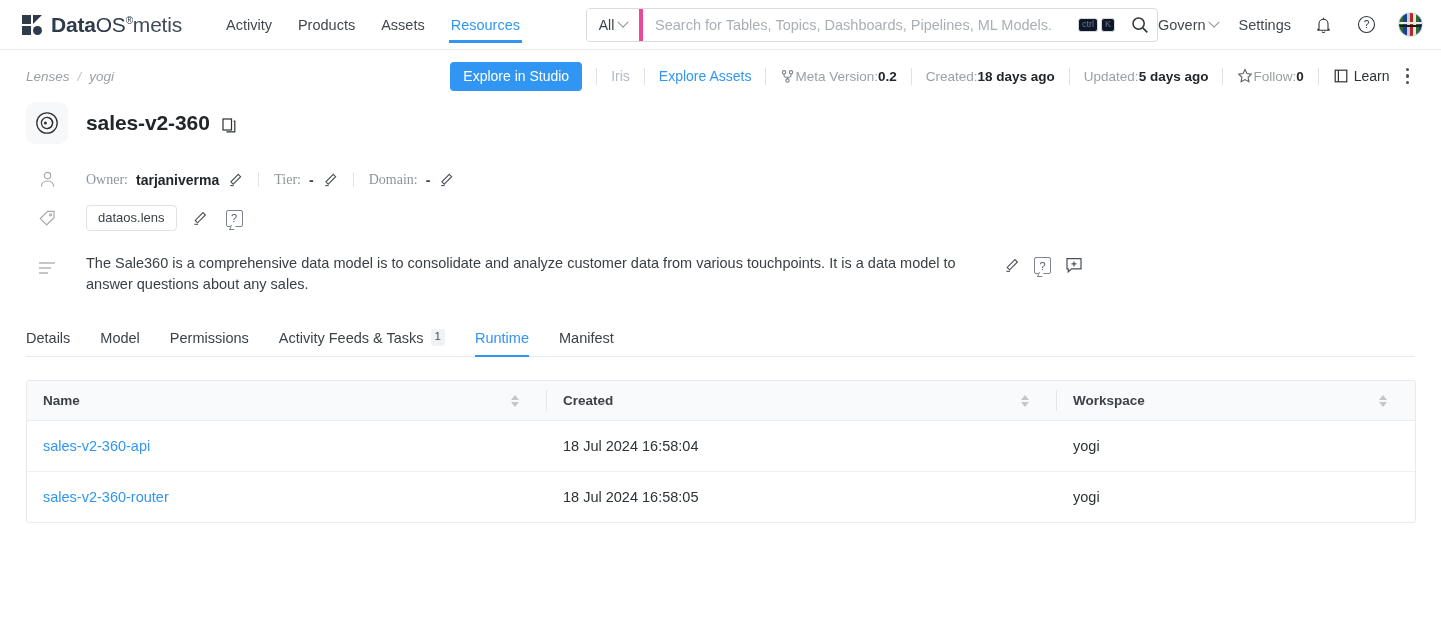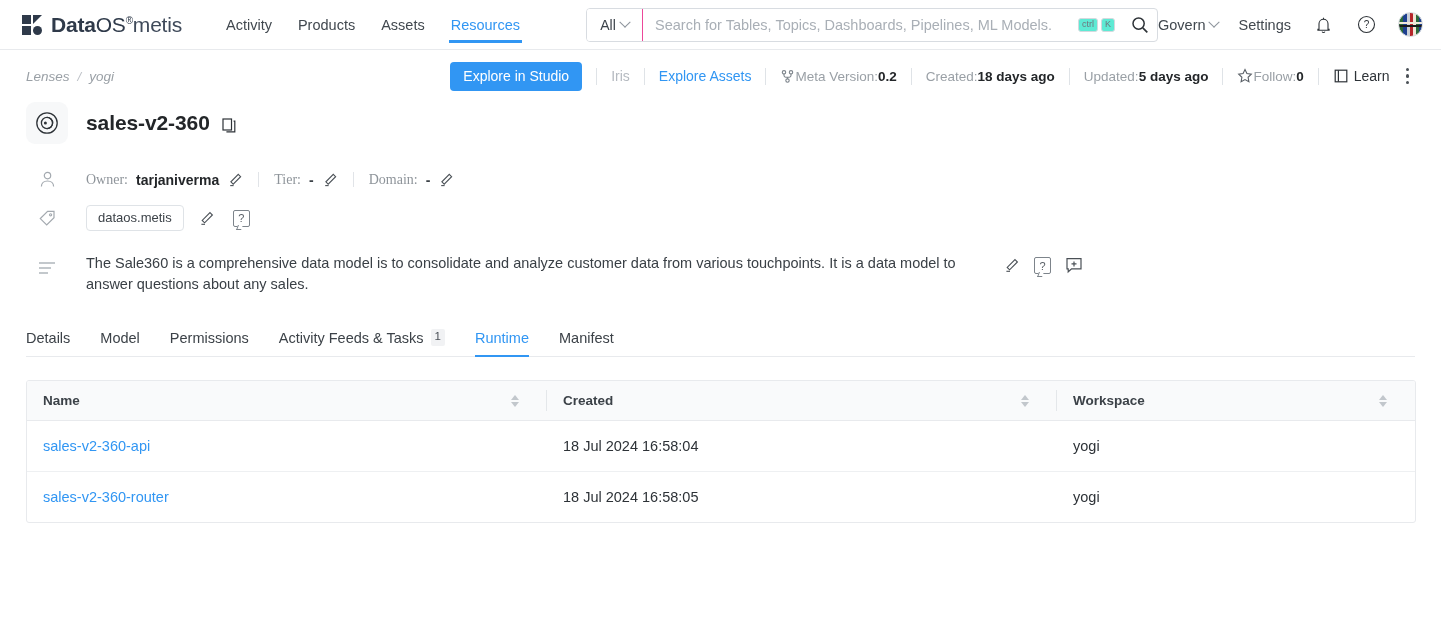--- a/index.html
+++ b/index.html
@@ -68,21 +68,21 @@
     height: 34px;
     border: 1px solid #d8dce1;
     border-radius: 4px;
     overflow: hidden;
     width: 592px;
     background: #fff;
   }
   .search-scope {
     width: 56px; height: 100%;
     display: flex; align-items: center; justify-content: center; gap: 5px;
-    border-right: 1px solid #ec4899;
+    border-right: 4px solid #ec4899;
     font-size: 14px; color: #3c434a;
     background: #fff;
     cursor: pointer;
     flex: 0 0 56px;
   }
   .chev { width: 8px; height: 8px; border-right: 1.4px solid #8d949c; border-bottom: 1.4px solid #8d949c; transform: rotate(45deg) translate(-2px,-2px); }
   .search-input {
     flex: 1 1 auto; height: 100%;
     border: 0; outline: none;
     padding: 0 12px;
@@ -90,21 +90,21 @@
     font-family: "Liberation Sans", sans-serif;
     color: #333;
     background: transparent;
   }
   .search-input::placeholder { color: #a9afb6; }
   .kbd-group { display: flex; align-items: center; gap: 3px; padding-right: 8px; }
   .kbd {
     border: 1px solid #d5d9de; border-radius: 3px;
     font-size: 9px; color: #6f767e;
     padding: 1px 3px 2px; line-height: 1;
-    background: #5eead4; min-width: 14px; text-align: center;
+    background: #0f172a; min-width: 14px; text-align: center;
     font-family: "Liberation Sans", sans-serif;
   }
   .search-btn {
     width: 34px; height: 100%; display:flex; align-items:center; justify-content:center;
     background: transparent; border: 0; cursor: pointer; padding:0;
   }
 
   .nav-right { margin-left: auto; display: flex; align-items: center; gap: 21px; }
   .nav-right-item { font-size: 14.5px; color: #41484f; cursor: pointer; display:flex; align-items:center; gap:4px; white-space: nowrap; }
   .icon-btn { width: 22px; height: 22px; display:flex; align-items:center; justify-content:center; cursor:pointer; }
@@ -447,21 +447,21 @@
   </div>
 
   <div class="tagrow">
     <div class="row-ico">
       <svg width="19" height="19" viewBox="0 0 19 19">
         <path d="M9.6 2.3H16v6.4l-7.3 7.3-6.4-6.4z" fill="none" stroke="#a3a9af" stroke-width="1.2"></path>
         <circle cx="12.6" cy="5.8" r="1.1" fill="none" stroke="#a3a9af" stroke-width="1.1"></circle>
       </svg>
     </div>
     <div class="inforow-body">
-      <span class="tag-chip">dataos.metis</span>
+      <span class="tag-chip">dataos.lens</span>
       <span class="pencil" style="margin-left:6px;">
         <svg width="17" height="17" viewBox="0 0 17 17">
           <path d="M12 2.6l2.4 2.4-7.8 7.8-2.4-2.4z" fill="none" stroke="#4a5056" stroke-width="1.1"></path>
           <path d="M3.4 14.3h3.6" stroke="#4a5056" stroke-width="1.1"></path>
         </svg>
       </span>
       <span class="sq-btn" style="margin-left:10px;">?</span>
     </div>
   </div>
 

